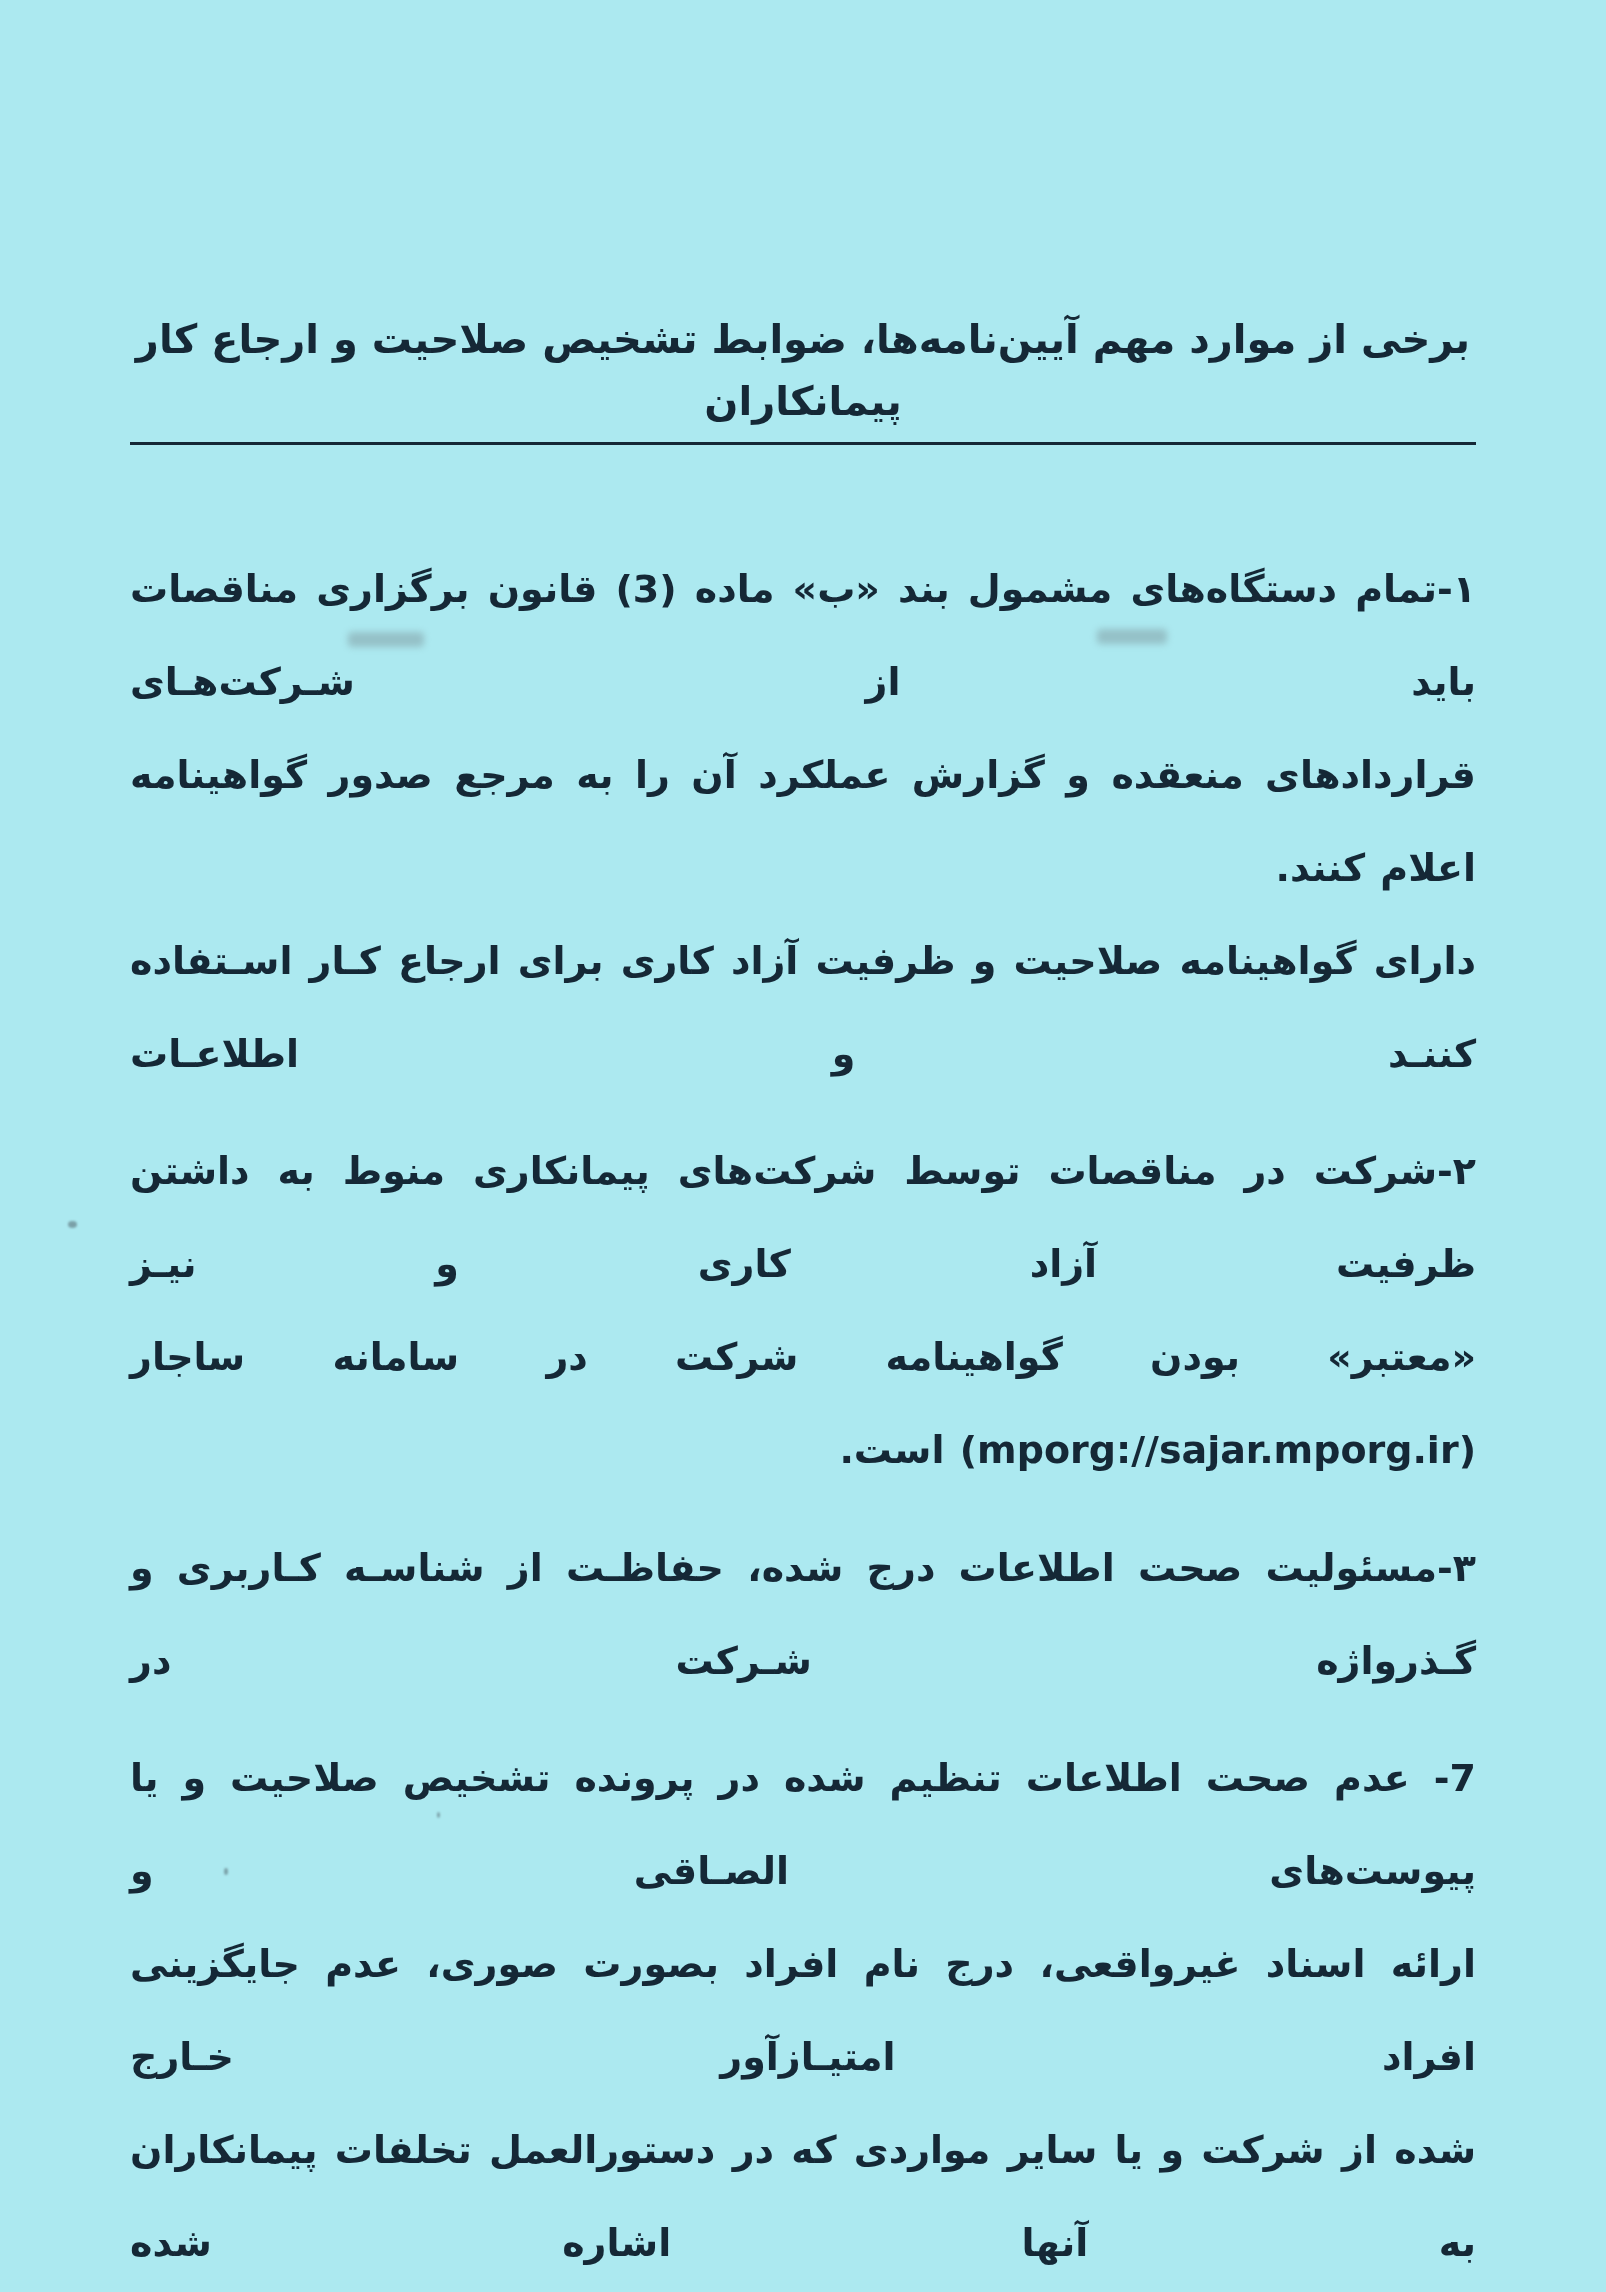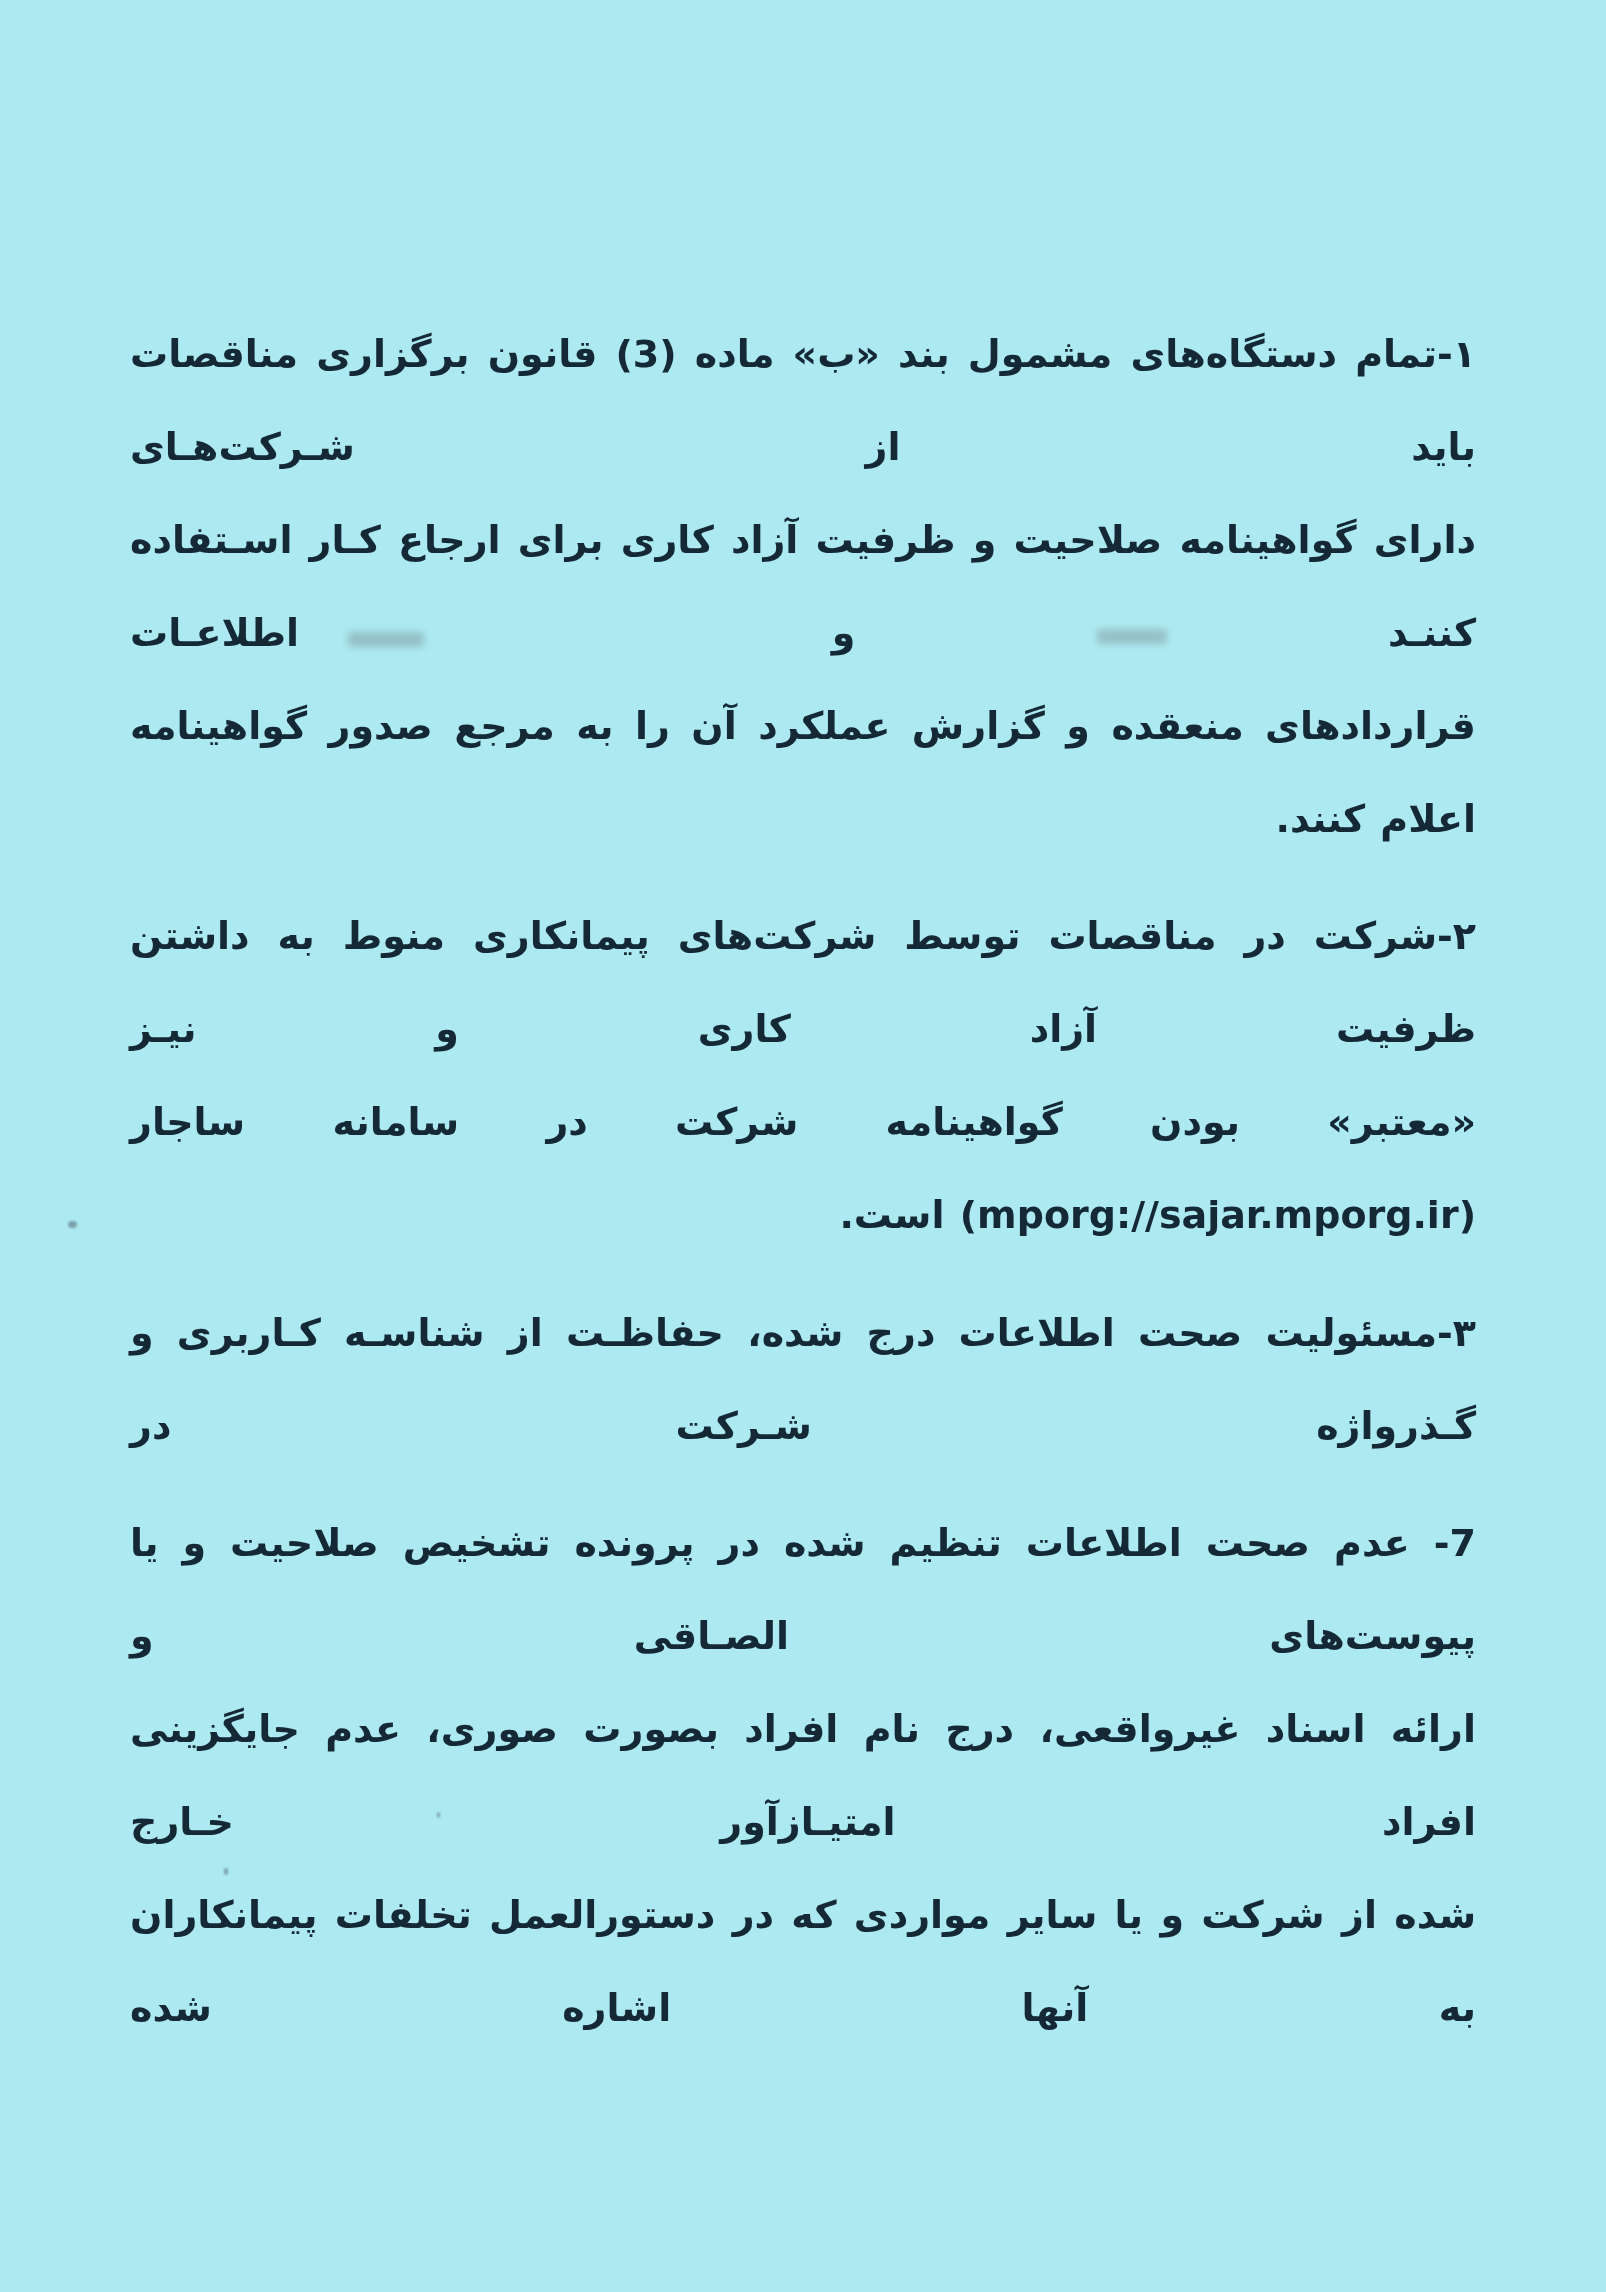--- a/index.html
+++ b/index.html
@@ -67,27 +67,28 @@
     filter:blur(1px);
   }
   .speck.k1{left:68px;top:1221px;width:8.8px;height:6.8px;}
   .speck.k2{left:224px;top:1868px;width:3.9px;height:6.8px;}
   .speck.k4{left:437px;top:1812px;width:2.9px;height:5.9px;}
 </style>
 </head>
 <body>
 
 <div class="page">
+  <div class="doc-title">برخی از موارد مهم آیین‌نامه‌ها، ضوابط تشخیص صلاحیت و ارجاع کار پیمانکاران</div>
 
   <div class="doc-body">
 
   <div class="para">
         <div class="line">۱-تمام دستگاه‌های مشمول بند «ب» ماده (3) قانون برگزاری مناقصات باید از شـرکت‌هـای</div>
+        <div class="line last">قراردادهای منعقده و گزارش عملکرد آن را به مرجع صدور گواهینامه اعلام کنند.</div>
         <div class="line">دارای گواهینامه صلاحیت و ظرفیت آزاد کاری برای ارجاع کـار اسـتفاده کننـد و اطلاعـات</div>
-        <div class="line last">قراردادهای منعقده و گزارش عملکرد آن را به مرجع صدور گواهینامه اعلام کنند.</div>
       </div>
       <div class="para">
         <div class="line">۲-شرکت در مناقصات توسط شرکت‌های پیمانکاری منوط به داشتن ظرفیت آزاد کاری و نیـز</div>
         <div class="line last">«معتبر» بودن گواهینامه شرکت در سامانه ساجار (mporg://sajar.mporg.ir) است.</div>
       </div>
       <div class="para">
         <div class="line">۳-مسئولیت صحت اطلاعات درج شده، حفاظـت از شناسـه کـاربری و گـذرواژه شـرکت در</div>
       </div>
       <div class="para">
         <div class="line">7- عدم صحت اطلاعات تنظیم شده در پرونده تشخیص صلاحیت و یا پیوست‌های الصـاقی و</div>

